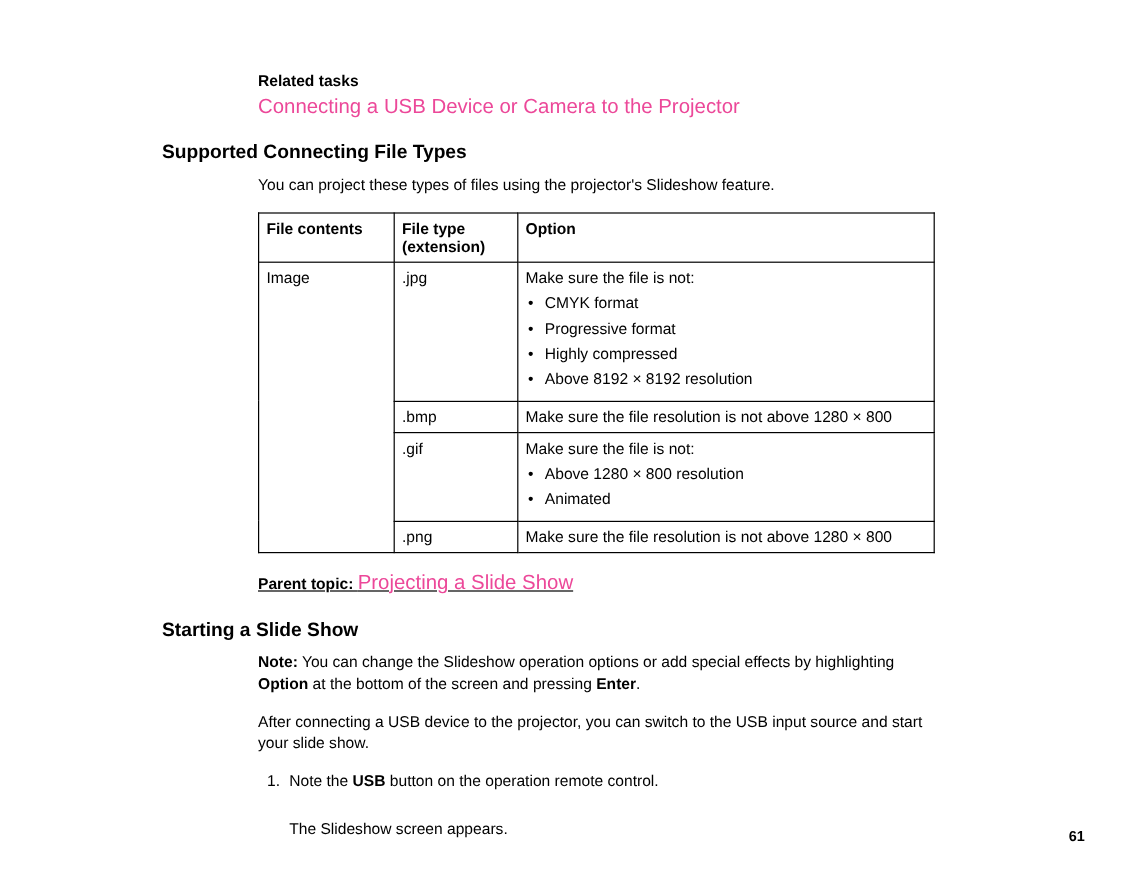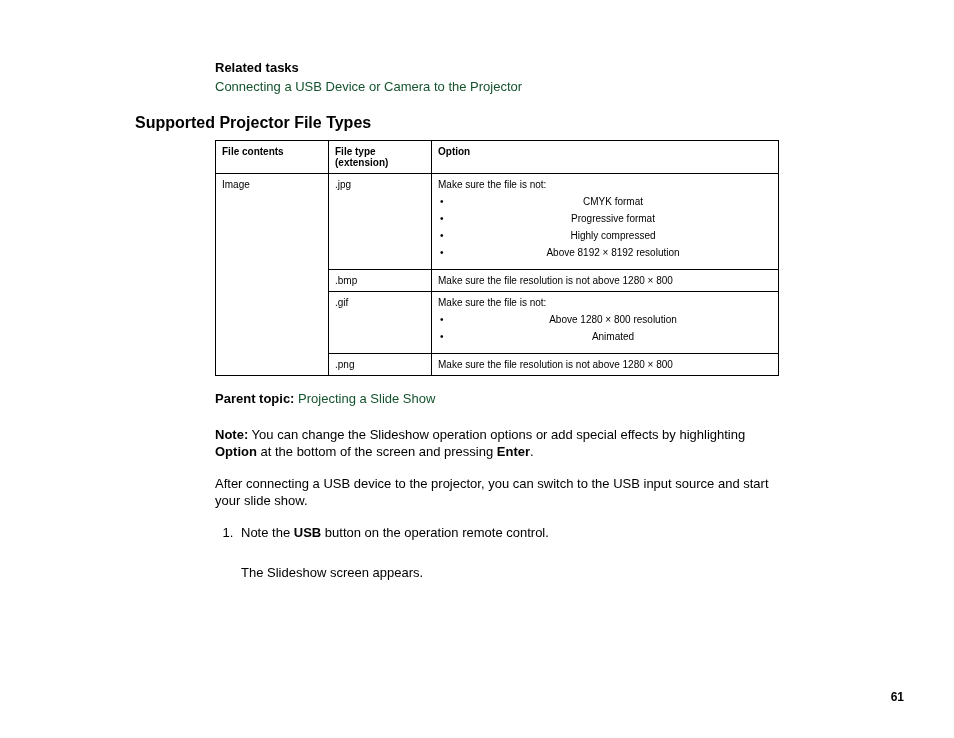--- a/index.html
+++ b/index.html
@@ -19,23 +19,23 @@
   }
   .indent {
     margin-left: 80px;
   }
   .related-tasks-label {
     font-weight: bold;
     font-size: 13px;
     margin-bottom: 4px;
   }
   a.link {
-    color: #14532d;
+    color: #ec4899;
     text-decoration: none;
-    font-size: 13px;
+    font-size: 17px;
   }
   h2 {
     font-size: 16px;
     font-weight: bold;
     margin: 20px 0 8px 0;
   }
   p {
     margin: 0 0 14px 0;
     line-height: 1.35;
   }
@@ -45,31 +45,30 @@
   table {
     border-collapse: collapse;
     width: 100%;
     margin-bottom: 14px;
   }
   th, td {
     border: 1px solid #000;
     padding: 5px 6px;
     text-align: left;
     vertical-align: top;
-    font-size: 10px;
+    font-size: 13px;
     font-weight: normal;
   }
   th {
     font-weight: bold;
   }
   ul.bullets {
     list-style: none;
     padding: 0;
     margin: 6px 0 0 0;
-    text-align: center;
   }
   ul.bullets li {
     padding-left: 16px;
     position: relative;
     margin-bottom: 6px;
   }
   ul.bullets li::before {
     content: "•";
     position: absolute;
     left: 2px;
@@ -90,35 +89,37 @@
     position: absolute;
     bottom: 34px;
     left: 0;
     width: 100%;
     text-align: right;
     font-weight: bold;
     font-size: 12px;
   }
   .parent-topic {
     margin-bottom: 18px;
+    text-decoration: underline;
   }
 </style>
 </head>
 <body>
 
 <div class="page">
 
   <div class="indent">
     <div class="related-tasks-label">Related tasks</div>
     <a href="#" class="link">Connecting a USB Device or Camera to the Projector</a>
   </div>
 
-  <h2>Supported Projector File Types</h2>
+  <h2>Supported Connecting File Types</h2>
 
   <div class="indent">
+    <p>You can project these types of files using the projector's Slideshow feature.</p>
 
 
     <table>
       <tbody>
           <tr>
         <th style="width:100px">File contents</th>
         <th style="width:90px">File type (extension)</th>
         <th>Option</th>
       </tr>
       <tr>
@@ -153,20 +154,21 @@
         <td>Make sure the file resolution is not above 1280 × 800</td>
       </tr>
     </tbody>
       </table>
 
     <p class="parent-topic">
       <span class="bold">Parent topic: </span><a href="#" class="link">Projecting a Slide Show</a>
     </p>
   </div>
 
+  <h2>Starting a Slide Show</h2>
 
   <div class="indent">
     <p>
       <span class="bold">Note:</span><span> You can change the Slideshow operation options or add special effects by highlighting </span><span class="bold">Option</span><span> at the bottom of the screen and pressing </span><span class="bold">Enter</span><span>.</span>
     </p>
 
     <p>After connecting a USB device to the projector, you can switch to the USB input source and start your slide show.</p>
 
     <ol class="steps">
       <li>

